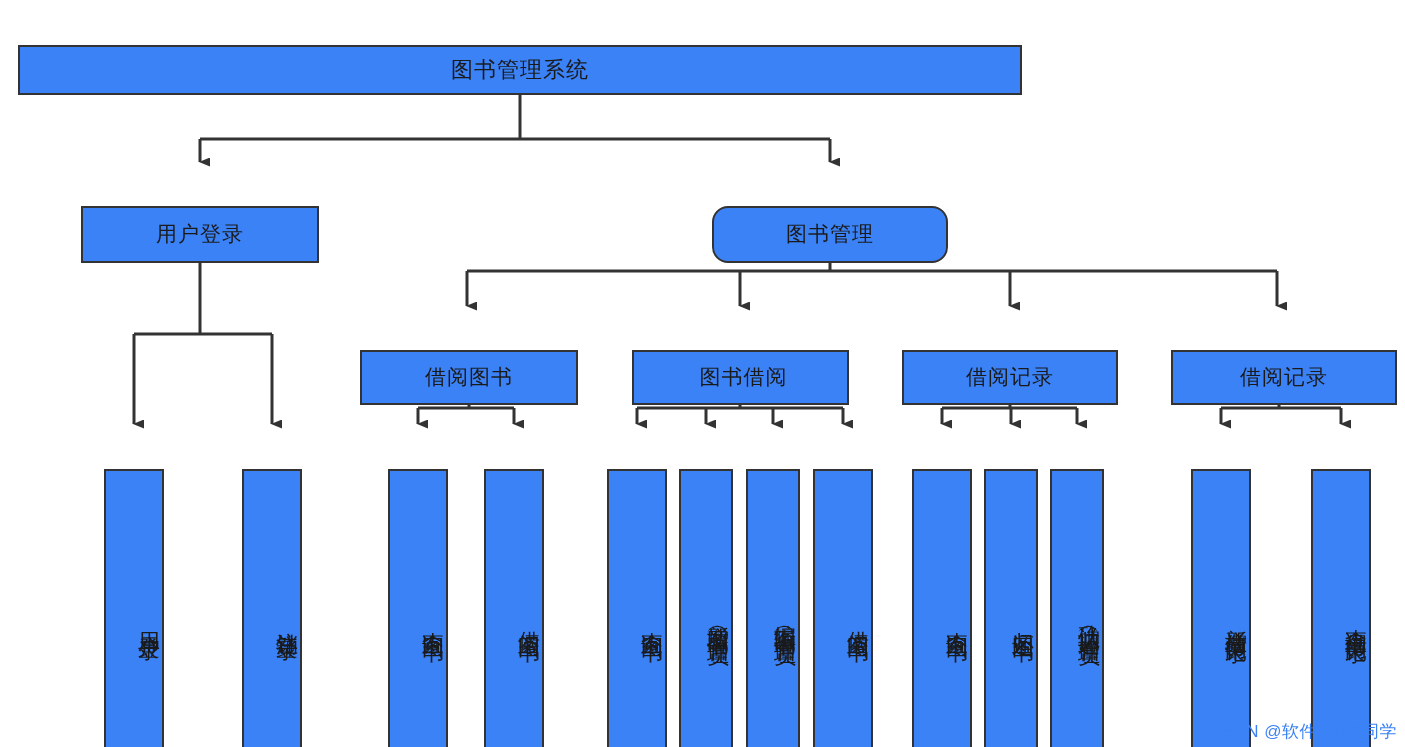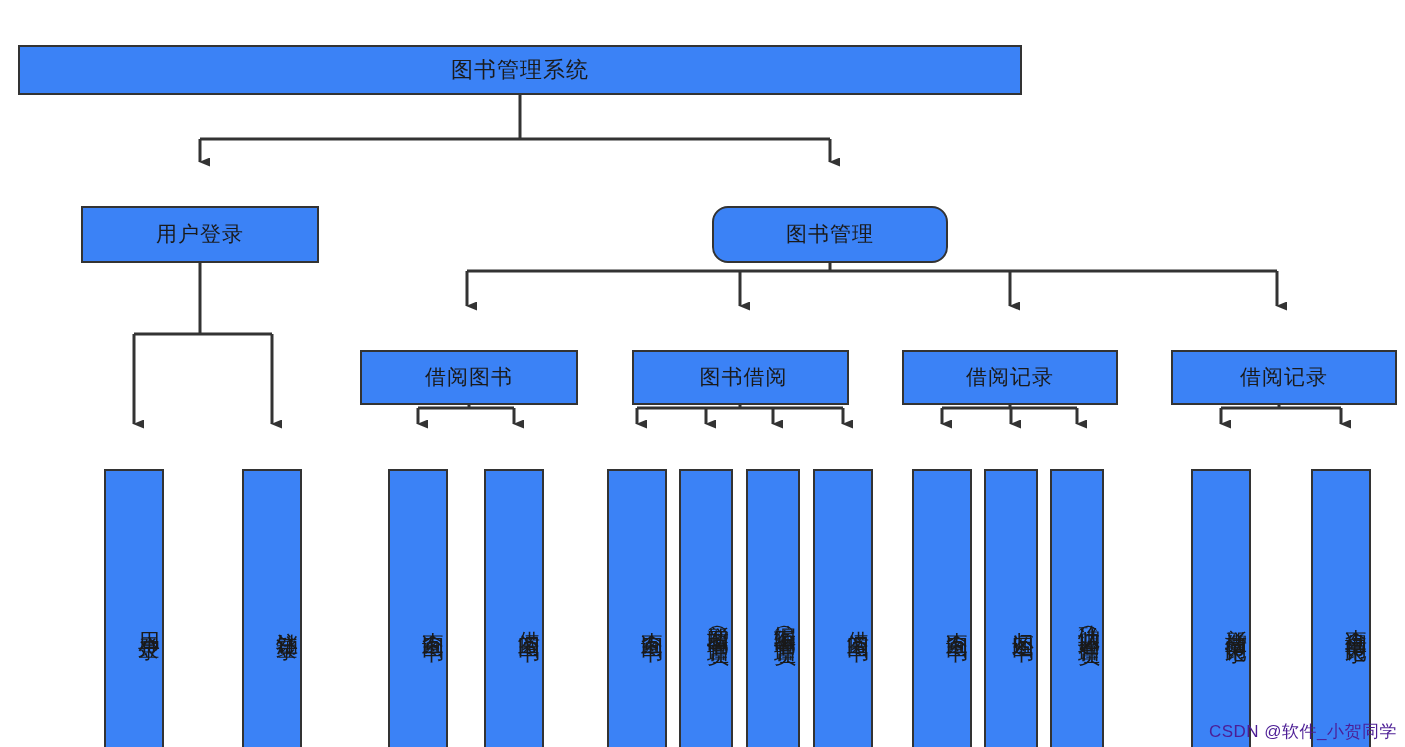--- a/index.html
+++ b/index.html
@@ -46,21 +46,21 @@
     letter-spacing:3px;
   }
   .node.root{
     font-size:22px;
   }
   #watermark{
     position:absolute;
     right:8px;
     bottom:4px;
     font-size:17px;
-    color:#4c1d95;
+    color:#3b82f6;
     letter-spacing:0.5px;
     white-space:nowrap;
     user-select:none;
   }
 </style>
 </head>
 <body>
 
 <div id="diagram-root">
 

